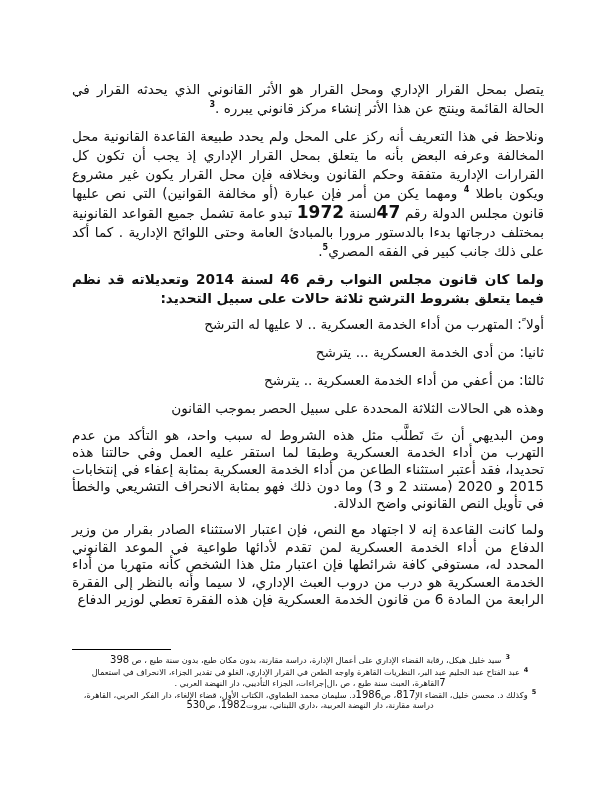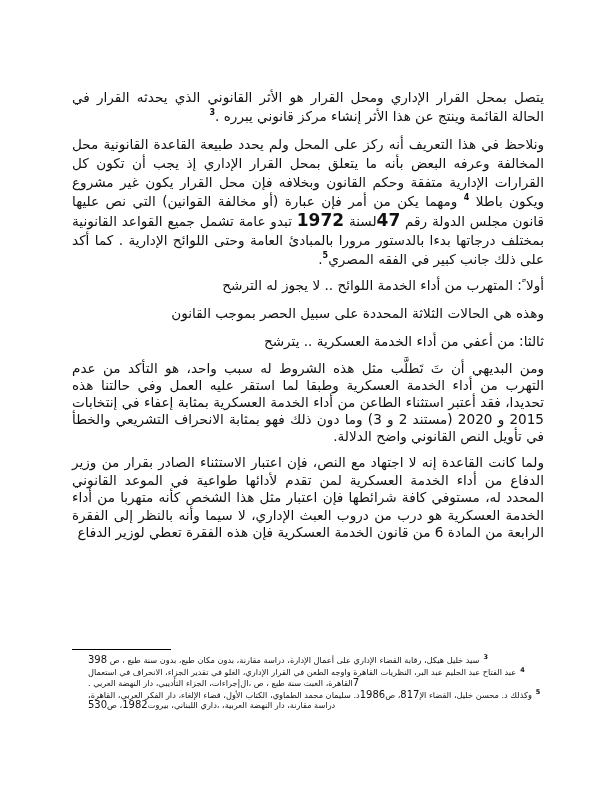--- a/index.html
+++ b/index.html
@@ -16,42 +16,44 @@
     }
     .para { margin: 0; }
     .bold { font-weight: bold; }
     .num-bold { font-weight: bold; font-size: 17px; }
     sup { font-size: 8px; font-weight: bold; vertical-align: super; line-height: 0; }
     .footnote-rule {
       position: absolute; left: 72px; top: 649px; width: 99px; height: 0;
       border-top: 1px solid #000000;
     }
     .footnotes {
-      position: absolute; left: 88px; width: 472px; top: 655px;
-      direction: rtl; text-align: left;
+      position: absolute; left: 74px; width: 472px; top: 655px;
+      direction: rtl; text-align: center;
       font-size: 8.2px; line-height: 10.3px; color: #111111;
     }
     .footnote { margin: 0 0 2px 0; }
     .fn-mark { font-size: 6.5px; font-weight: bold; vertical-align: super; line-height: 0; margin-left: 4px; }
     .fn-num { font-size: 10px; }
   </style>
 </head>
 <body>
 
 <div class="page">
 
-  <div class="body-text" style="top:88px;">
+  <div class="body-text" style="top:80px;">
     <p class="para"><span>يتصل بمحل القرار الإداري ومحل القرار هو الأثر القانوني الذي يحدثه القرار في الحالة القائمة وينتج عن هذا الأثر إنشاء مركز قانوني يبرره .</span><sup>3</sup></p>
 
     <p class="para" style="margin-top:9px;"><span>ونلاحظ في هذا التعريف أنه ركز على المحل ولم يحدد طبيعة القاعدة القانونية محل المخالفة وعرفه البعض بأنه ما يتعلق بمحل القرار الإداري إذ يجب أن تكون كل القرارات الإدارية متفقة وحكم القانون وبخلافه فإن محل القرار يكون غير مشروع ويكون باطلا</span> <sup>4</sup><span> ومهما يكن من أمر فإن عبارة (أو مخالفة القوانين) التي نص عليها قانون مجلس الدولة رقم </span><span class="num-bold">47</span><span>لسنة </span><span class="num-bold">1972</span><span> تبدو عامة تشمل جميع القواعد القانونية بمختلف درجاتها بدءا بالدستور مرورا بالمبادئ العامة وحتى اللوائح الإدارية . كما أكد على ذلك جانب كبير في الفقه المصري</span><sup>5</sup><span>.</span></p>
 
+    <p class="para bold" style="margin-top:9px;">ولما كان قانون مجلس النواب رقم 46 لسنة 2014 وتعديلاته قد نظم فيما يتعلق بشروط الترشح ثلاثة حالات على سبيل التحديد:</p>
 
-    <p class="para" style="margin-top:7px; text-align:right;">أولا ً: المتهرب من أداء الخدمة اللوائح .. لا يجوز له الترشح</p>
+    <p class="para" style="margin-top:7px; text-align:right;">أولا ً: المتهرب من أداء الخدمة العسكرية .. لا عليها له الترشح</p>
+    <p class="para" style="margin-top:9px; text-align:right;">ثانيا: من أدى الخدمة العسكرية ... يترشح</p>
+    <p class="para" style="margin-top:9px; text-align:right;">ثالثا: من أعفي من أداء الخدمة العسكرية .. يترشح</p>
     <p class="para" style="margin-top:9px; text-align:right;">وهذه هي الحالات الثلاثة المحددة على سبيل الحصر بموجب القانون</p>
-    <p class="para" style="margin-top:9px; text-align:right;">ثالثا: من أعفي من أداء الخدمة العسكرية .. يترشح</p>
 
     <p class="para" style="margin-top:9px; line-height:17px;">ومن البديهي أن تَ تَطلَّب مثل هذه الشروط له سبب واحد، هو التأكد من عدم التهرب من أداء الخدمة العسكرية وطبقا لما استقر عليه العمل وفي حالتنا هذه تحديدا، فقد أعتبر استثناء الطاعن من أداء الخدمة العسكرية بمثابة إعفاء في إنتخابات 2015 و 2020 (مستند 2 و 3) وما دون ذلك فهو بمثابة الانحراف التشريعي والخطأ في تأويل النص القانوني واضح الدلالة.</p>
 
     <p class="para" style="margin-top:9px; line-height:17.5px;">ولما كانت القاعدة إنه لا اجتهاد مع النص، فإن اعتبار الاستثناء الصادر بقرار من وزير الدفاع من أداء الخدمة العسكرية لمن تقدم لأدائها طواعية في الموعد القانوني المحدد له، مستوفي كافة شرائطها فإن اعتبار مثل هذا الشخص كأنه متهربا من أداء الخدمة العسكرية هو درب من دروب العبث الإداري، لا سيما وأنه بالنظر إلى الفقرة الرابعة من المادة 6 من قانون الخدمة العسكرية فإن هذه الفقرة تعطي لوزير الدفاع</p>
   </div>
 
   <div class="footnote-rule"></div>
 
   <div class="footnotes">
     <p class="footnote"><span class="fn-mark">3</span><span>سيد خليل هيكل، رقابة القضاء الإداري على أعمال الإدارة، دراسة مقارنة، بدون مكان طبع، بدون سنة طبع ، ص</span> <span class="fn-num">398</span></p>

